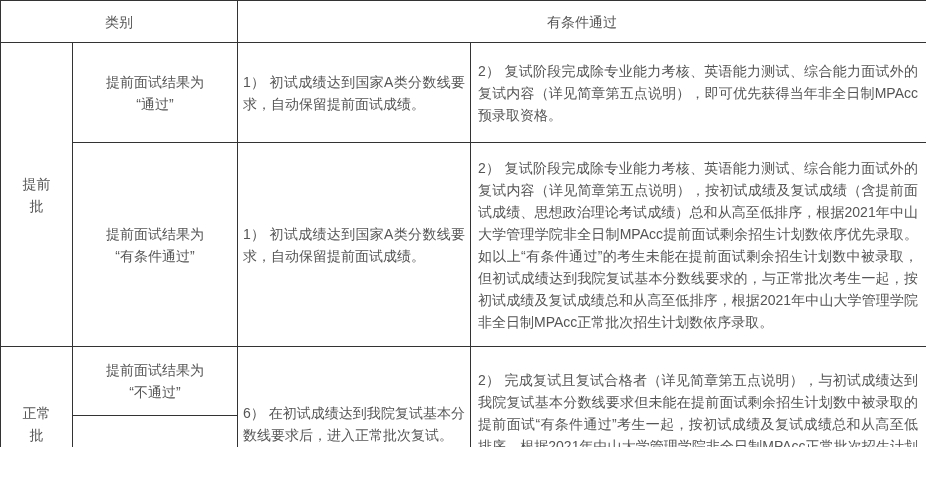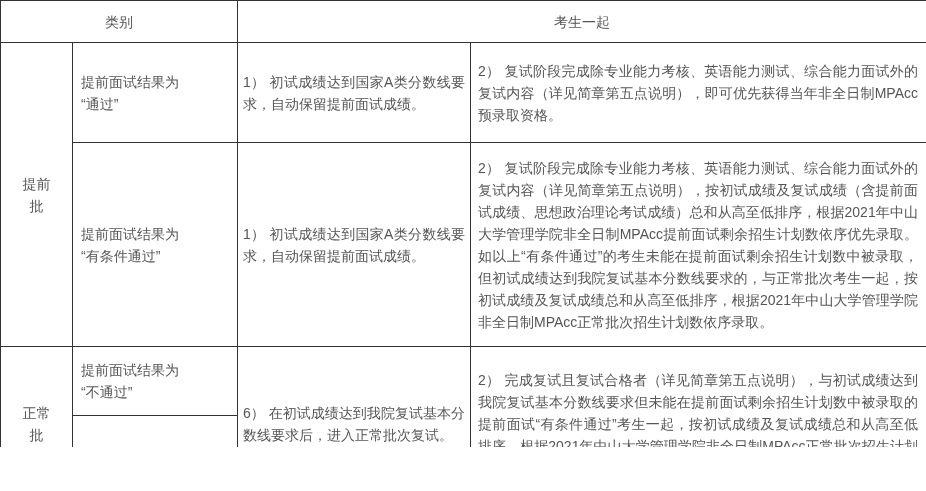--- a/index.html
+++ b/index.html
@@ -32,21 +32,21 @@
   }
   td.hd {
     text-align: center;
     padding: 2px 4px;
   }
   td.batch {
     text-align: center;
     padding: 2px 21px;
   }
   td.result {
-    text-align: left;
+    text-align: center;
     padding: 12px 8px;
     white-space: pre-line;
   }
   td.step1 {
     text-align: justify;
     padding: 4px 5px 4px 5px;
     margin-top: 26px;
   }
   td.step2 {
     text-align: justify;
@@ -65,21 +65,21 @@
   <table class="admission">
     <colgroup>
       <col style="width:72px">
       <col style="width:165px">
       <col style="width:233px">
       <col style="width:456px">
     </colgroup>
     <tbody>
       <tr class="rh">
         <td class="hd" colspan="2">类别</td>
-        <td class="hd" colspan="2">考生一起</td>
+        <td class="hd" colspan="2">有条件通过</td>
       </tr>
 
       <tr class="r1">
         <td class="batch" rowspan="2">提前批</td>
         <td class="result">提前面试结果为
 “通过”</td>
         <td class="step1">1） 初试成绩达到国家A类分数线要求，自动保留提前面试成绩。</td>
         <td class="step2">2） 复试阶段完成除专业能力考核、英语能力测试、综合能力面试外的复试内容（详见简章第五点说明），即可优先获得当年非全日制MPAcc预录取资格。</td>
       </tr>
 

